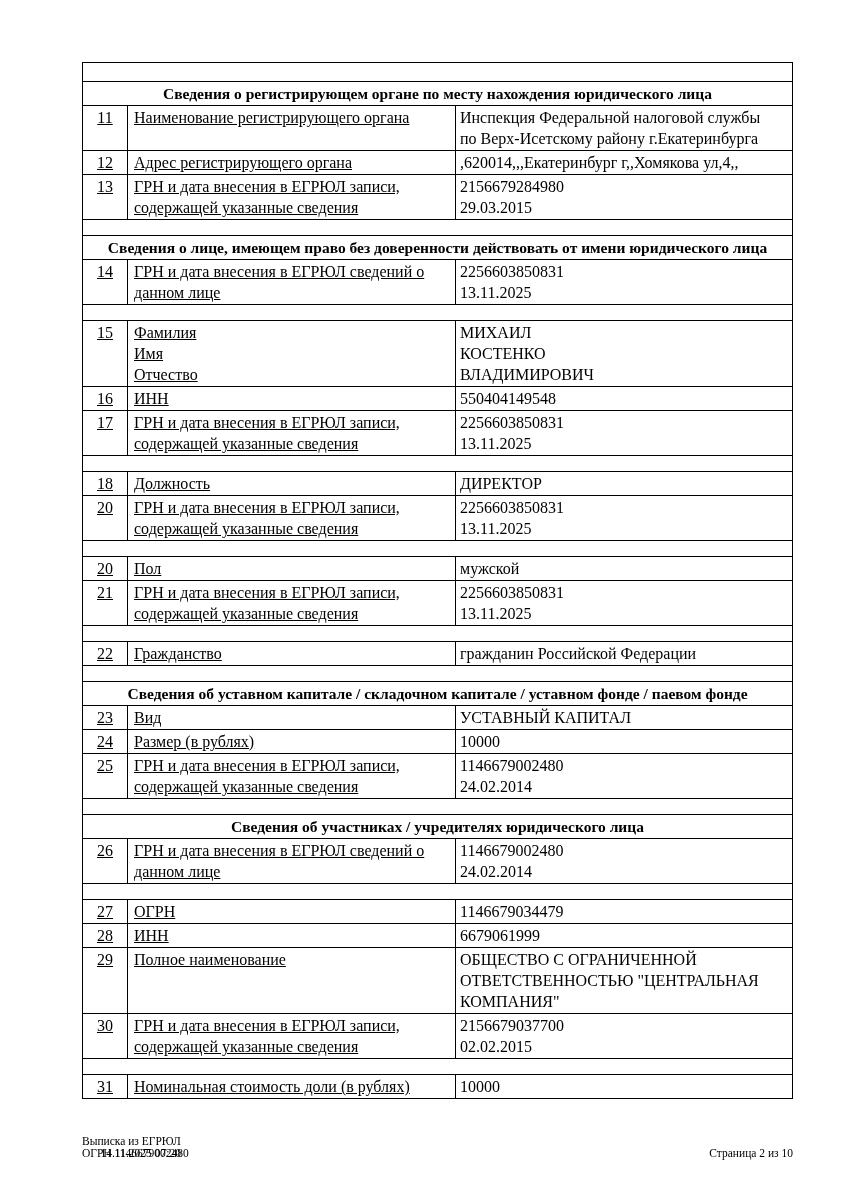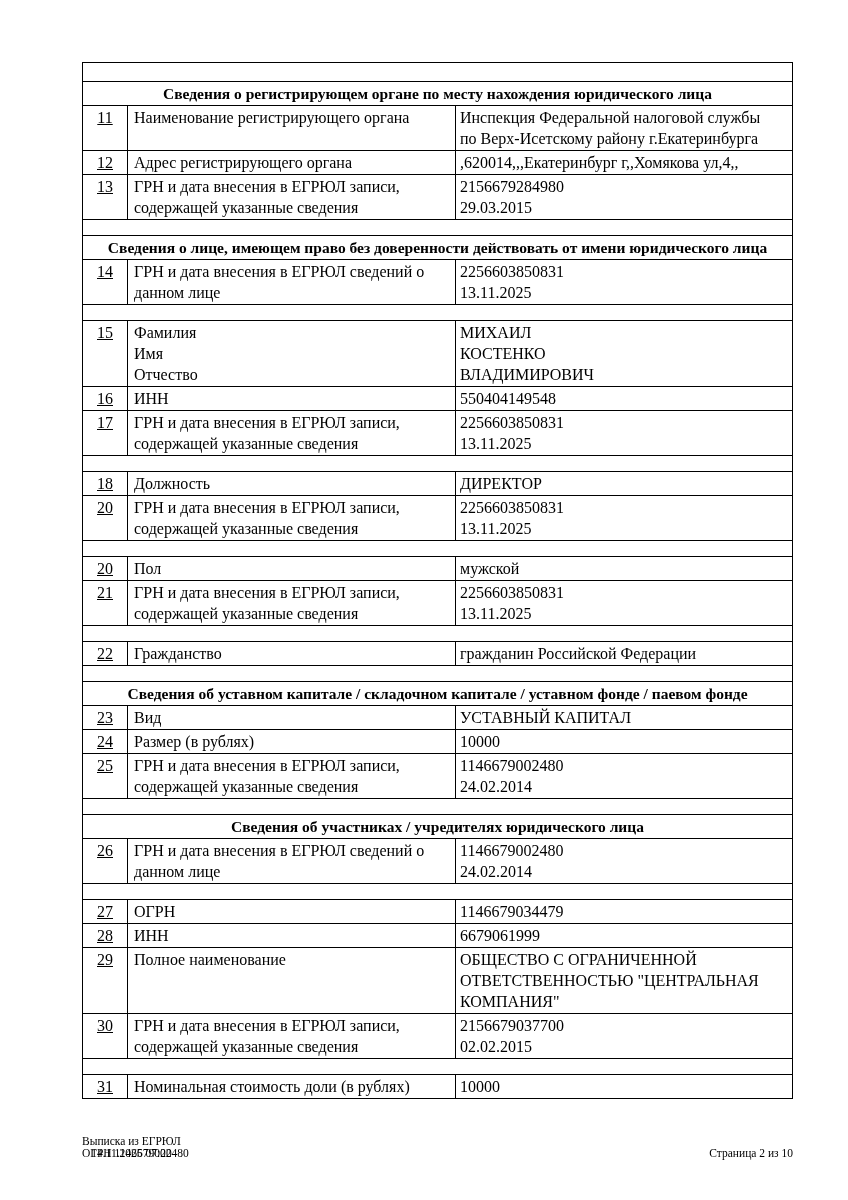--- a/index.html
+++ b/index.html
@@ -44,34 +44,35 @@
     width: 45px;
     text-align: center;
     padding: 1px 2px;
     border-right: 1.5px solid #000;
     text-decoration: underline;
   }
   .cell.label {
     flex: 0 0 328px;
     width: 328px;
     border-right: 1.5px solid #000;
+    text-decoration: underline;
   }
   .cell.value {
     flex: 1 1 auto;
     padding-left: 4px;
   }
   .line { white-space: normal; }
   .footer {
     position: absolute;
     left: 82px; top: 1135px;
     width: 711px;
     font-size: 11.5px;
     line-height: 12px;
   }
-  .footer-left { position: absolute; left: 0; top: 0; text-align: center; }
+  .footer-left { position: absolute; left: 0; top: 0; text-align: right; }
   .footer-center { position: absolute; left: 0; top: 12px; width: 711px; text-align: left; }
   .footer-right { position: absolute; right: 0; top: 12px; text-align: right; }
 </style>
 </head>
 <body>
 
 <div class="page">
 
   <div class="doc-table">
       <div class="row spacer" style="height: 19px;"></div>

